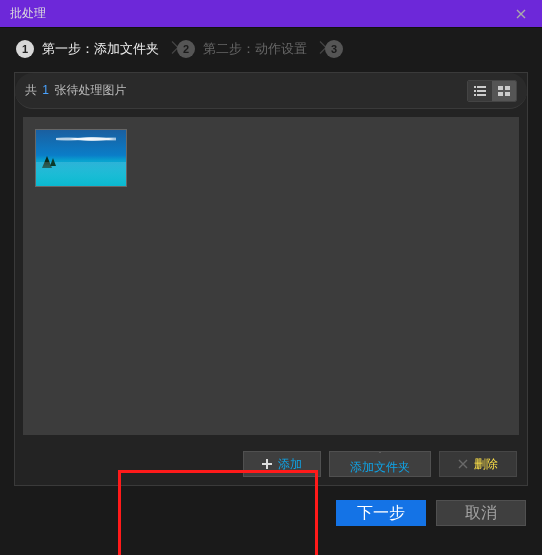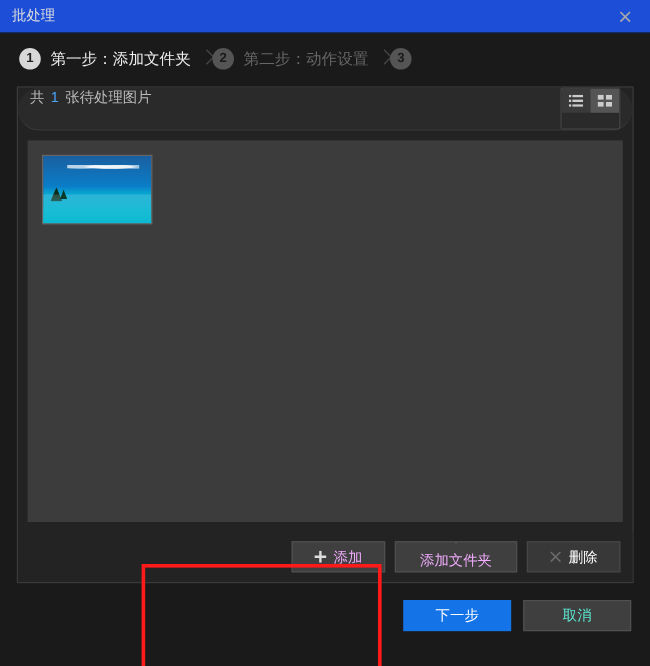--- a/index.html
+++ b/index.html
@@ -1,57 +1,57 @@
 <!DOCTYPE html>
 <html><head>
 <meta charset="utf-8">
 <style>
   * { box-sizing: border-box; margin: 0; padding: 0; font-family: "Microsoft YaHei", sans-serif; }
   body { background: #1a1a1a; width: 542px; height: 555px; overflow: hidden; color: #ccc; font-size: 12px; }
 
-  .titlebar { height: 28px; background: #1d4ed8; display: flex; align-items: center; justify-content: space-between; padding: 0 4px 0 10px; border-bottom: 1px solid #111; }
+  .titlebar { height: 28px; background: #6d28d9; display: flex; align-items: center; justify-content: space-between; padding: 0 4px 0 10px; border-bottom: 1px solid #111; }
   .titlebar .title { color: #ddd; font-size: 12px; }
   .titlebar .close { width: 34px; height: 28px; display: flex; align-items: center; justify-content: center; color: #aaa; cursor: pointer; }
 
   .steps { display: flex; align-items: center; padding: 12px 16px 14px 16px; gap: 0; background: #1a1a1a; }
   .step { display: flex; align-items: center; gap: 8px; color: #666; font-size: 13px; padding-right: 18px; position: relative; }
   .step.active { color: #eee; }
   .step .circle { width: 18px; height: 18px; border-radius: 50%; background: #555; color: #1a1a1a; display: flex; align-items: center; justify-content: center; font-size: 11px; font-weight: bold; }
   .step.active .circle { background: #d8d8d8; color: #222; }
   .step .sep { position: absolute; right: -2px; top: 50%; transform: translateY(-50%); color: #444; }
 
   .panel { margin: 0 14px; border: 1px solid #3a3a3a; background: #232323; height: 414px; display: flex; flex-direction: column; position: relative; }
-  .panel-head { height: 36px; display: flex; justify-content: space-between; padding: 0 10px; border-bottom: 1px solid #3a3a3a; background: #2a2a2a; border-radius: 18px; }
+  .panel-head { height: 36px; display: flex; align-items: center; justify-content: space-between; padding: 0 10px; border-bottom: 1px solid #3a3a3a; background: #2a2a2a; border-radius: 18px; }
   .count-label { color: #bbb; font-size: 12px; }
   .count-label .num { color: #4aa3ff; margin: 0 2px; }
   .view-toggle { display: flex; border: 1px solid #444; border-radius: 2px; overflow: hidden; }
   .view-toggle .vbtn { width: 24px; height: 20px; display: flex; align-items: center; justify-content: center; background: #3a3a3a; cursor: pointer; }
   .view-toggle .vbtn.active { background: #555; }
   .view-toggle svg { fill: #ccc; }
 
   .thumb-area { flex: 1; background: #3c3c3c; margin: 8px; padding: 12px; overflow: auto; }
   .thumb { width: 92px; height: 58px; background: linear-gradient(to bottom, #1a5fa0 0%, #0a7dc8 45%, #08a3d0 55%, #0ac2d8 100%); border: 1px solid #666; position: relative; cursor: pointer; }
   .thumb::before { content: ""; position: absolute; left: 6px; bottom: 18px; width: 10px; height: 12px; background: #0a2a1a; clip-path: polygon(50% 0, 100% 100%, 0 100%); }
   .thumb::after { content: ""; position: absolute; left: 14px; bottom: 20px; width: 6px; height: 8px; background: #0a3a2a; clip-path: polygon(50% 0, 100% 100%, 0 100%); }
   .thumb .water { position: absolute; left: 0; right: 0; bottom: 0; height: 24px; background: linear-gradient(to bottom, rgba(255,255,255,0.15), #0ab8d0); }
   .thumb .clouds { position: absolute; left: 20px; top: 6px; width: 60px; height: 6px; background: radial-gradient(ellipse at 20% 50%, rgba(255,255,255,0.7) 0 30%, transparent 40%), radial-gradient(ellipse at 60% 50%, rgba(255,255,255,0.8) 0 35%, transparent 45%), radial-gradient(ellipse at 90% 50%, rgba(255,255,255,0.6) 0 30%, transparent 40%); }
 
   .toolbar { height: 42px; display: flex; align-items: center; justify-content: flex-end; gap: 8px; padding: 0 10px; background: #232323; }
-  .tbtn { height: 26px; display: flex; align-items: center; justify-content: center; gap: 6px; padding: 0 10px; background: #3f3f3f; border: 1px solid #505050; color: #f0abfc; font-size: 12px; cursor: pointer; min-width: 78px; }
+  .tbtn { height: 26px; display: flex; align-items: center; justify-content: center; gap: 6px; padding: 0 10px; background: #3f3f3f; border: 1px solid #505050; color: #0ea5e9; font-size: 12px; cursor: pointer; min-width: 78px; }
   .tbtn.wide { min-width: 102px; flex-direction: column; }
-  .tbtn.disabled { color: #ffffff; cursor: default; background: #383838; border-color: #464646; }
+  .tbtn.disabled { color: #fde047; cursor: default; background: #383838; border-color: #464646; }
   .tbtn.disabled svg { fill: #6a6a6a; stroke: #6a6a6a; }
   .tbtn svg { fill: #ddd; }
 
   .highlight-box { position: absolute; border: 3px solid #ff1a1a; left: 103px; top: 397px; width: 200px; height: 90px; pointer-events: none; }
 
   .footer { height: 54px; display: flex; align-items: center; justify-content: flex-end; gap: 10px; padding: 0 16px; }
-  .fbtn { height: 26px; min-width: 90px; display: flex; align-items: center; justify-content: center; font-size: 12px; cursor: pointer; border: 1px solid transparent; }
+  .fbtn { height: 26px; min-width: 90px; display: flex; align-items: center; justify-content: center; font-size: 16px; cursor: pointer; border: 1px solid transparent; }
   .fbtn.primary { background: #1473e6; color: #fff; }
-  .fbtn.secondary { background: #3f3f3f; border-color: #505050; color: #5eead4; }
+  .fbtn.secondary { background: #3f3f3f; border-color: #505050; color: #a3a3a3; }
 </style>
 </head>
 <body>
 
 <div class="titlebar">
   <span class="title">批处理</span>
   <div class="close">
     <svg width="10" height="10" viewBox="0 0 10 10">
         <path d="M1 1 L9 9 M9 1 L1 9" stroke="#aaa" stroke-width="1.4" fill="none"></path>
       </svg>

